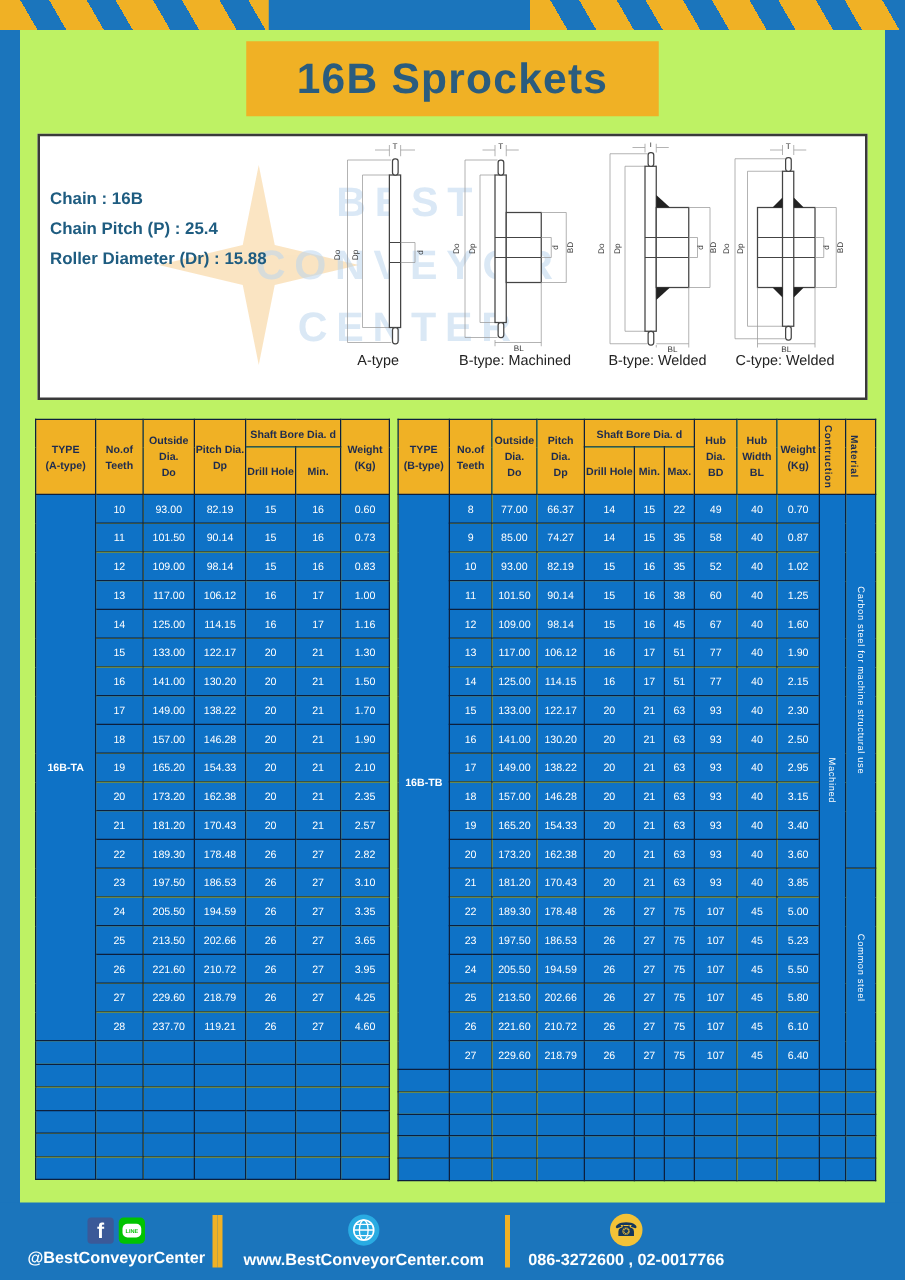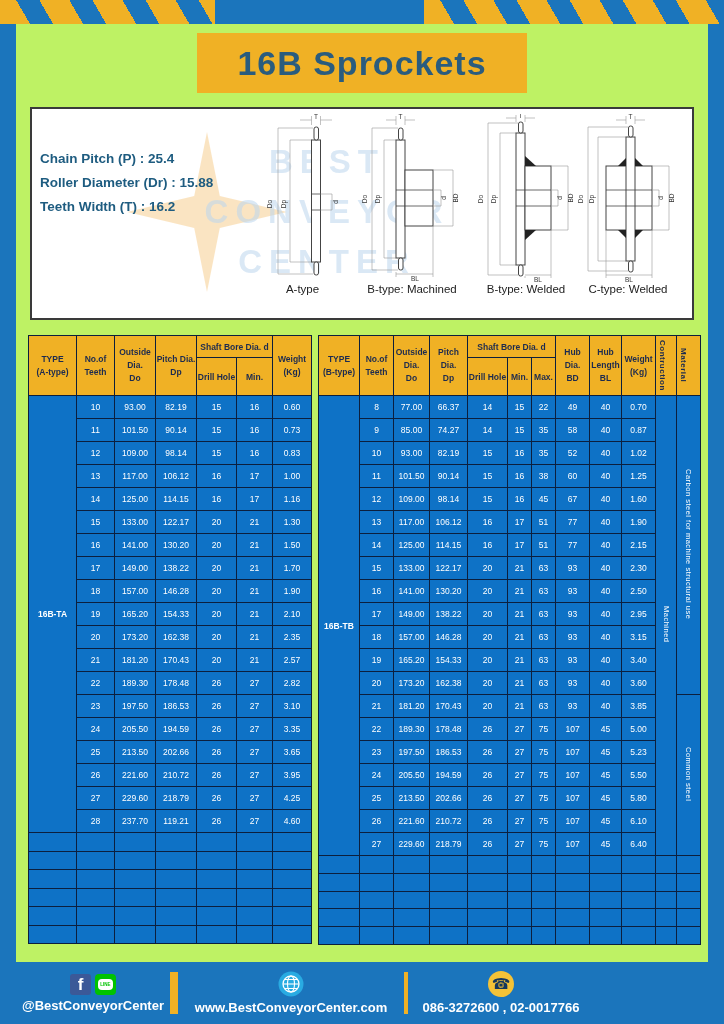--- a/index.html
+++ b/index.html
@@ -84,23 +84,23 @@
     <svg class="wm-star" width="160" height="170" viewBox="0 0 100 100">
       <path d="M50 0 L58 40 L100 50 L58 60 L50 100 L42 60 L0 50 L42 40 Z" fill="#f0a128"></path>
     </svg>
     <div class="wm-text">
       <div>BEST</div>
       <div>CONVEYOR</div>
       <div>CENTER</div>
     </div>
 
     <div class="specs">
+      <p>Chain  :  16B</p>
       <p>Chain Pitch (P)  :  25.4</p>
       <p>Roller Diameter (Dr)  : 15.88</p>
-      <p>Teeth Width (T)  :  16.2</p>
     </div>
 
     <div class="diag" style="left:228px;text-align:center;">
       <svg width="85" height="168" viewBox="0 0 85 168">
         <line class="dim" x1="40" y1="6" x2="51.5" y2="6"></line>
           <line class="dim" x1="60.5" y1="6" x2="72" y2="6"></line>
         <line class="dim" x1="51.5" y1="2" x2="51.5" y2="11"></line>
           <line class="dim" x1="60.5" y1="2" x2="60.5" y2="11"></line>
         <text x="56" y="5" text-anchor="middle">T</text>
         <line class="dim" x1="18" y1="14" x2="53" y2="14"></line>
@@ -527,21 +527,21 @@
             <span>Pitch Dia.</span>
             <span>Dp</span>
           </th>
         <th colspan="3">Shaft Bore Dia. d</th>
         <th rowspan="2">
             <span>Hub Dia.</span>
             <span>BD</span>
           </th>
         <th rowspan="2">
             <span>Hub</span>
-            <span>Length</span>
+            <span>Width</span>
             <span>BL</span>
           </th>
         <th rowspan="2">
             <span>Weight</span>
             <span>(Kg)</span>
           </th>
         <th rowspan="2">
             <span class="vtext">Contruction</span>
           </th>
         <th rowspan="2">

